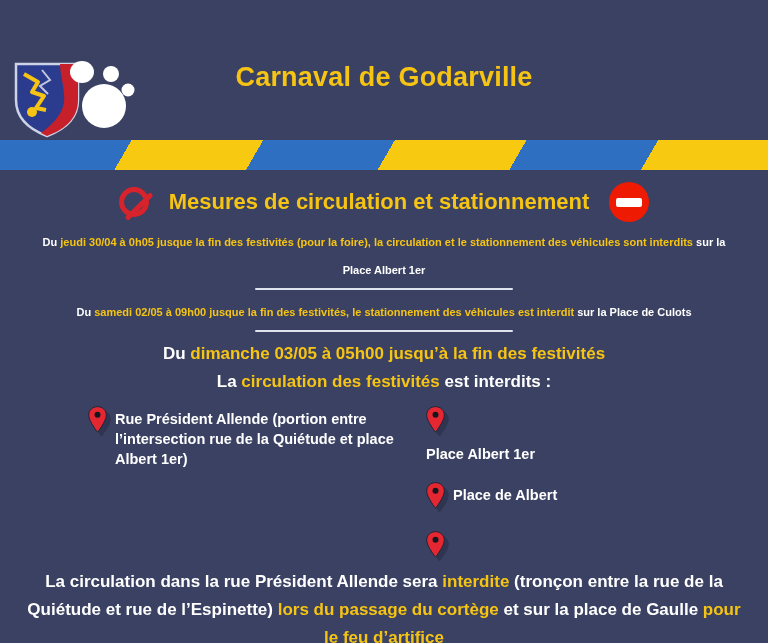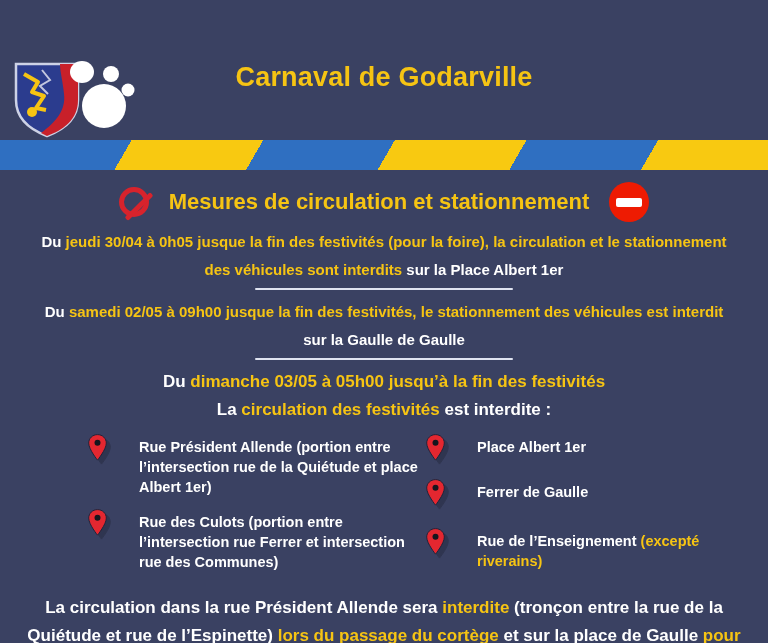--- a/index.html
+++ b/index.html
@@ -23,35 +23,35 @@
 
   
   .main{position:absolute;top:122px;left:0;width:768px;}
   .heading-row{display:flex;align-items:center;justify-content:center;gap:20px;margin-top:12px;height:40px;}
   .section-heading{color:var(--yellow);font-size:22px;font-weight:700;}
   .no-symbol{width:30px;height:30px;border:5px solid var(--red);border-radius:50%;position:relative;flex:0 0 auto;}
   .no-symbol::after{content:"";position:absolute;left:-3px;top:12px;width:36px;height:5px;background:var(--red);border-radius:2px;transform:rotate(-45deg);}
   .no-entry{width:40px;height:40px;background:var(--sign_red);border-radius:50%;position:relative;flex:0 0 auto;}
   .no-entry::after{content:"";position:absolute;left:7px;top:16px;width:26px;height:9px;background:var(--white);border-radius:2px;}
 
-  .para{font-size:15px;font-weight:700;line-height:28px;text-align:center;max-width:704px;margin:6px auto 0;color:var(--white);}
+  .para{font-size:11px;font-weight:700;line-height:28px;text-align:center;max-width:704px;margin:6px auto 0;color:var(--white);}
   .para.p2{margin-top:8px;}
   .line{font-size:17px;font-weight:700;line-height:28px;text-align:center;color:var(--white);}
   .p3{margin-top:8px;}
   .seg-white{color:var(--white);}
   .seg-yellow{color:var(--yellow);}
   .divider{width:258px;height:2px;background:var(--divider);border:none;margin:4px auto 0;border-radius:1px;}
 
   
   .pin-grid{display:flex;margin-top:10px;padding:0 36px 0 88px;text-align:left;}
   .pin-col-left{flex:0 0 330px;}
   .pin-col-right{flex:1 1 auto;margin-left:8px;}
-  .pin-item{display:flex;align-items:flex-start;gap:32px;}
+  .pin-item{display:flex;align-items:flex-start;gap:8px;}
   .pin-col-left .pin-item{margin-bottom:12px;}
-  .pin-col-right .pin-item.r1{margin-bottom:18px;}
+  .pin-col-right .pin-item.r1{margin-bottom:18px;flex-direction:column;}
   .pin-col-right .pin-item.r2{margin-bottom:22px;}
   .pin-item p{font-size:14.5px;font-weight:700;line-height:20px;color:var(--white);padding-top:3px;}
   .pin-icon{flex:0 0 auto;filter:drop-shadow(4px 4px 0 rgba(0,0,0,.18));}
 
   .footer-para{font-size:17px;font-weight:700;line-height:28px;text-align:center;max-width:724px;margin:10px auto 0;color:var(--white);}
 </style>
 </head>
 <body>
 
 <div class="poster">
@@ -80,67 +80,59 @@
     <div class="heading-row">
       <span class="no-symbol"></span>
       <h2 class="section-heading">Mesures de circulation et stationnement</h2>
       <span class="no-entry"></span>
     </div>
 
     <p class="para p1"><span class="seg-white">Du </span><span class="seg-yellow">jeudi 30/04 à 0h05 jusque la fin des festivités (pour la foire), la circulation et le stationnement des véhicules sont interdits</span><span class="seg-white"> sur la Place Albert 1er</span></p>
 
     <hr class="divider">
 
-    <p class="para p2"><span class="seg-white">Du </span><span class="seg-yellow">samedi 02/05 à 09h00 jusque la fin des festivités, le stationnement des véhicules est interdit</span><span class="seg-white"> sur la Gaulle de Gaulle</span></p>
+    <p class="para p2"><span class="seg-white">Du </span><span class="seg-yellow">samedi 02/05 à 09h00 jusque la fin des festivités, le stationnement des véhicules est interdit</span><span class="seg-white"> sur la Place de Culots</span></p>
 
     <hr class="divider">
 
     <div class="p3">
       <div class="line"><span class="seg-white">Du </span><span class="seg-yellow">dimanche 03/05 à 05h00 jusqu’à la fin des festivités</span></div>
-      <div class="line"><span class="seg-white">La </span><span class="seg-yellow">circulation des festivités</span><span class="seg-white"> est interdite :</span></div>
+      <div class="line"><span class="seg-white">La </span><span class="seg-yellow">circulation des festivités</span><span class="seg-white"> est interdits :</span></div>
     </div>
 
     <div class="pin-grid">
       <div class="pin-col-left">
         <div class="pin-item">
           <svg class="pin-icon" width="19" height="27" viewBox="0 0 19 27">
             <path d="M9.5 .6 C4.5 .6 .7 4.4 .7 9.1 c0 6.3 8.8 17 8.8 17 s8.8 -10.7 8.8 -17 C18.3 4.4 14.5 .6 9.5 .6 Z" fill="#e42730" stroke="#20243a" stroke-width="1"></path>
             <circle cx="9.5" cy="8.8" r="3" fill="#16161e"></circle>
           </svg>
           <p><span class="seg-white">Rue Président Allende (portion entre l’intersection rue de la Quiétude et place Albert 1er)</span></p>
-        </div>
-        <div class="pin-item">
-          <svg class="pin-icon" width="19" height="27" viewBox="0 0 19 27">
-            <path d="M9.5 .6 C4.5 .6 .7 4.4 .7 9.1 c0 6.3 8.8 17 8.8 17 s8.8 -10.7 8.8 -17 C18.3 4.4 14.5 .6 9.5 .6 Z" fill="#e42730" stroke="#20243a" stroke-width="1"></path>
-            <circle cx="9.5" cy="8.8" r="3" fill="#16161e"></circle>
-          </svg>
-          <p><span class="seg-white">Rue des Culots (portion entre l’intersection rue Ferrer et intersection rue des Communes)</span></p>
         </div>
       </div>
       <div class="pin-col-right">
         <div class="pin-item r1">
           <svg class="pin-icon" width="19" height="27" viewBox="0 0 19 27">
             <path d="M9.5 .6 C4.5 .6 .7 4.4 .7 9.1 c0 6.3 8.8 17 8.8 17 s8.8 -10.7 8.8 -17 C18.3 4.4 14.5 .6 9.5 .6 Z" fill="#e42730" stroke="#20243a" stroke-width="1"></path>
             <circle cx="9.5" cy="8.8" r="3" fill="#16161e"></circle>
           </svg>
           <p><span class="seg-white">Place Albert 1er</span></p>
         </div>
         <div class="pin-item r2">
           <svg class="pin-icon" width="19" height="27" viewBox="0 0 19 27">
             <path d="M9.5 .6 C4.5 .6 .7 4.4 .7 9.1 c0 6.3 8.8 17 8.8 17 s8.8 -10.7 8.8 -17 C18.3 4.4 14.5 .6 9.5 .6 Z" fill="#e42730" stroke="#20243a" stroke-width="1"></path>
             <circle cx="9.5" cy="8.8" r="3" fill="#16161e"></circle>
           </svg>
-          <p><span class="seg-white">Ferrer de Gaulle</span></p>
+          <p><span class="seg-white">Place de Albert</span></p>
         </div>
         <div class="pin-item r3">
           <svg class="pin-icon" width="19" height="27" viewBox="0 0 19 27">
             <path d="M9.5 .6 C4.5 .6 .7 4.4 .7 9.1 c0 6.3 8.8 17 8.8 17 s8.8 -10.7 8.8 -17 C18.3 4.4 14.5 .6 9.5 .6 Z" fill="#e42730" stroke="#20243a" stroke-width="1"></path>
             <circle cx="9.5" cy="8.8" r="3" fill="#16161e"></circle>
           </svg>
-          <p><span class="seg-white">Rue de l’Enseignement </span><span class="seg-yellow">(excepté riverains)</span></p>
         </div>
       </div>
     </div>
 
     <p class="footer-para"><span class="seg-white">La circulation dans la rue Président Allende sera </span><span class="seg-yellow">interdite</span><span class="seg-white"> (tronçon entre la rue de la Quiétude et rue de l’Espinette) </span><span class="seg-yellow">lors du passage du cortège</span><span class="seg-white"> et sur la place de Gaulle </span><span class="seg-yellow">pour le feu d’artifice</span></p>
 
   </div>
 
   <div class="band band-bottom"></div>
 

